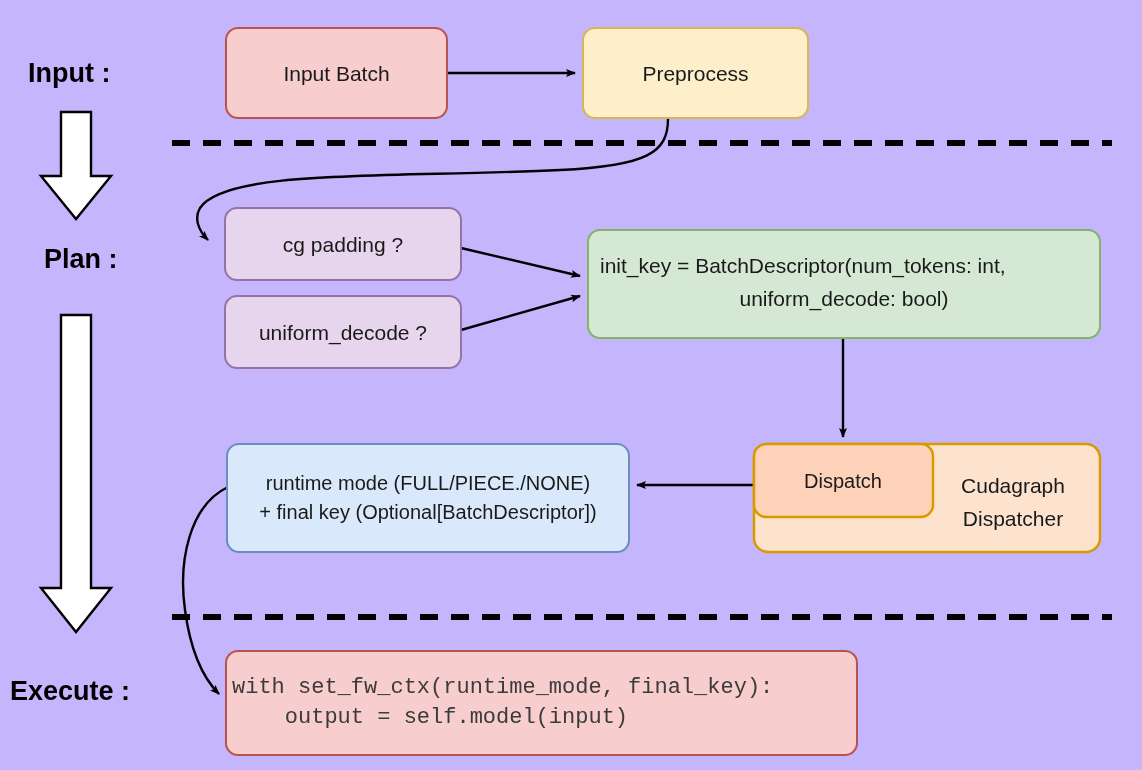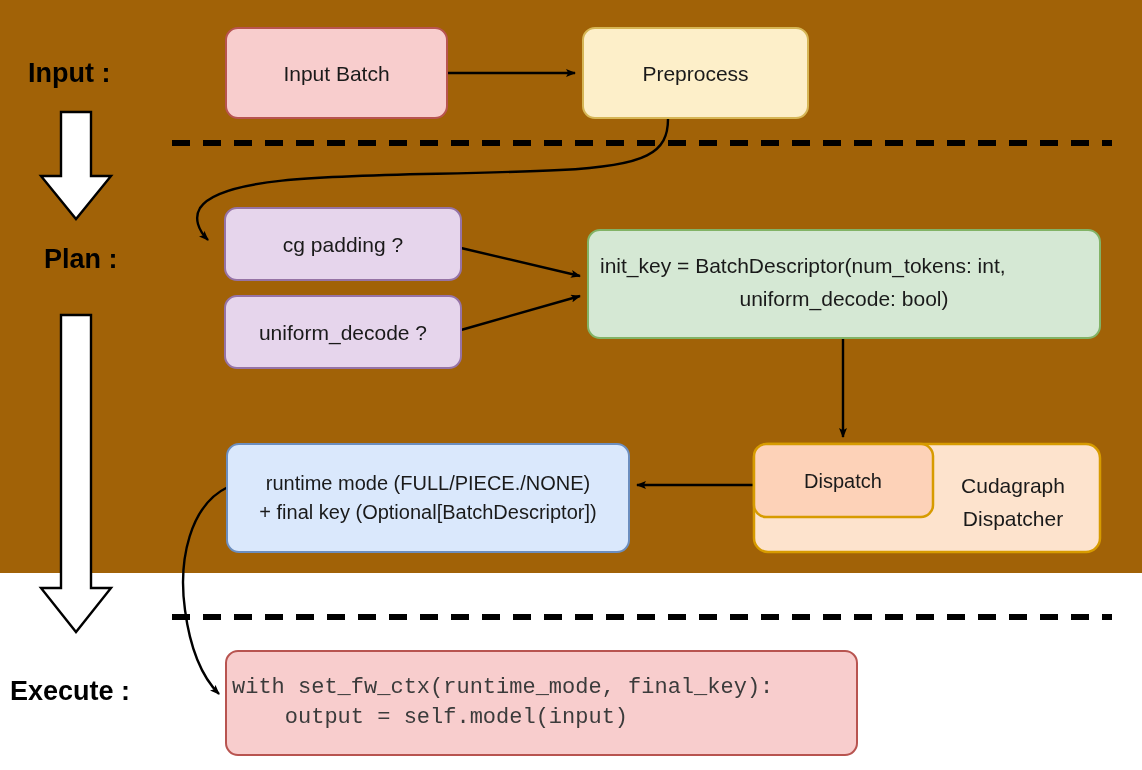--- a/index.html
+++ b/index.html
@@ -1,18 +1,18 @@
 <!DOCTYPE html>
 <html><head>
 <meta charset="utf-8">
 <style>
   html,body{margin:0;padding:0;background:#ffffff;}
   body{width:1142px;height:770px;overflow:hidden;
        font-family:"Liberation Sans",sans-serif;}
-  #stage{position:relative;width:1142px;height:573px;background:#a16207;text-decoration:underline;}
+  #stage{position:relative;width:1142px;height:770px;background:#c4b5fd;text-decoration:underline;}
   svg#diagram{position:absolute;left:0;top:0;width:1142px;height:770px;}
   .stage-label{font-family:"Liberation Sans",sans-serif;font-weight:bold;
                font-size:27px;fill:#000;}
   .node-text{font-family:"Liberation Sans",sans-serif;font-size:21px;fill:#1a1a1a;}
   .node-text-sm{font-family:"Liberation Sans",sans-serif;font-size:20px;fill:#1a1a1a;}
   .code-text{font-family:"Liberation Mono",monospace;font-size:22px;fill:#3b3b3b;}
   .dashed{stroke:#000;stroke-width:6px;stroke-dasharray:18 13;fill:none;}
   .flow{stroke:#000;stroke-width:2.4px;fill:none;}
   .blockarrow{fill:#ffffff;stroke:#000;stroke-width:2.4px;}
 </style>

